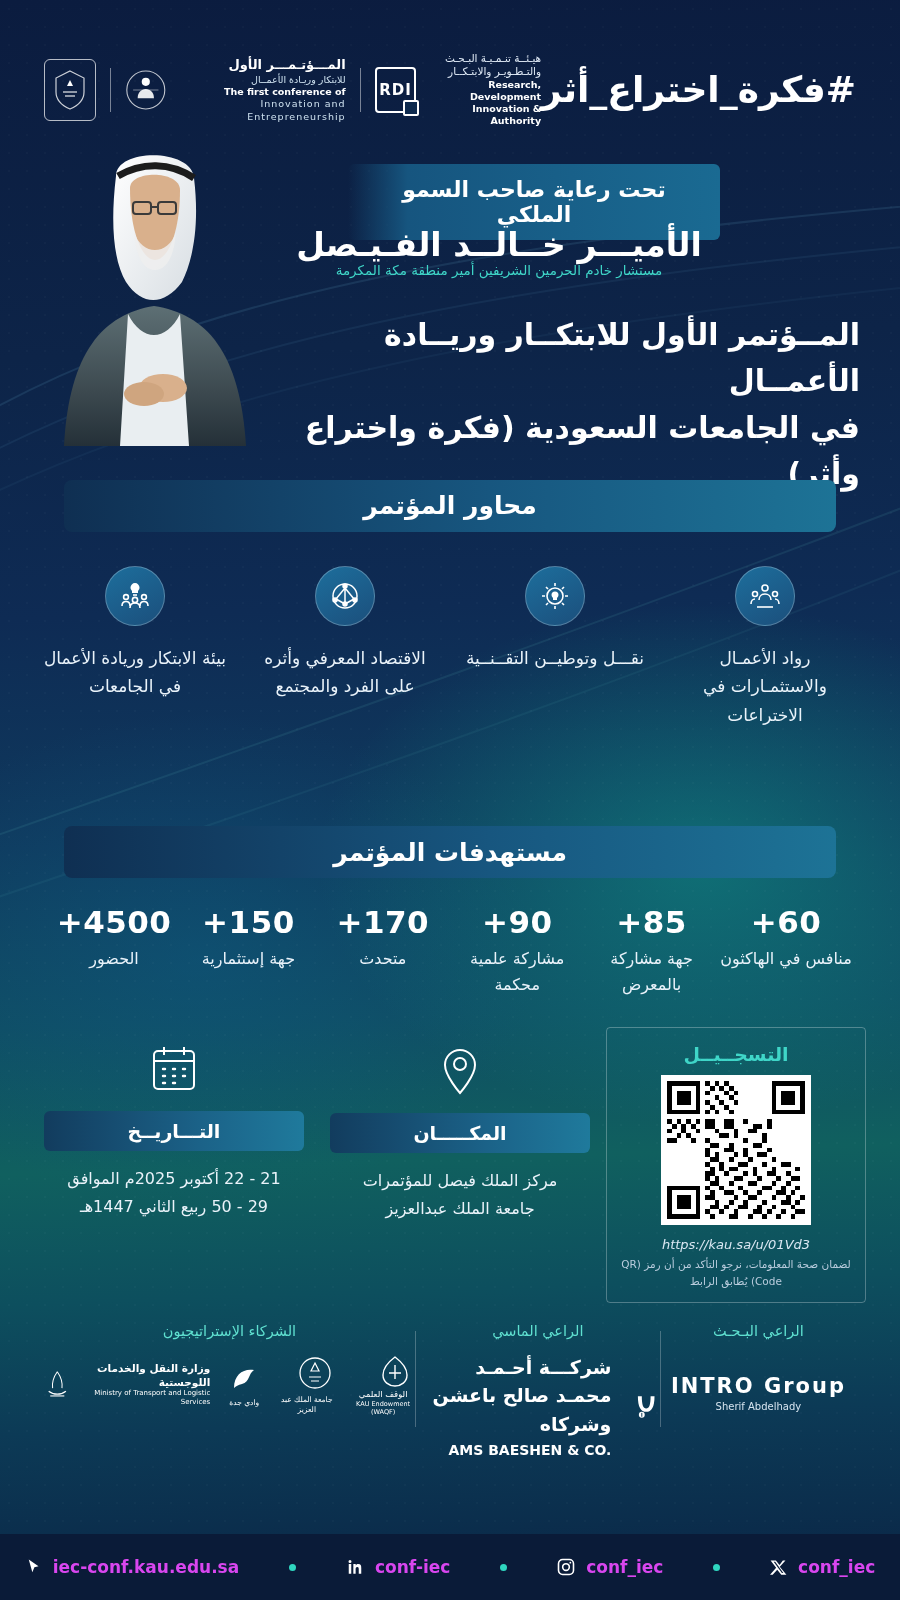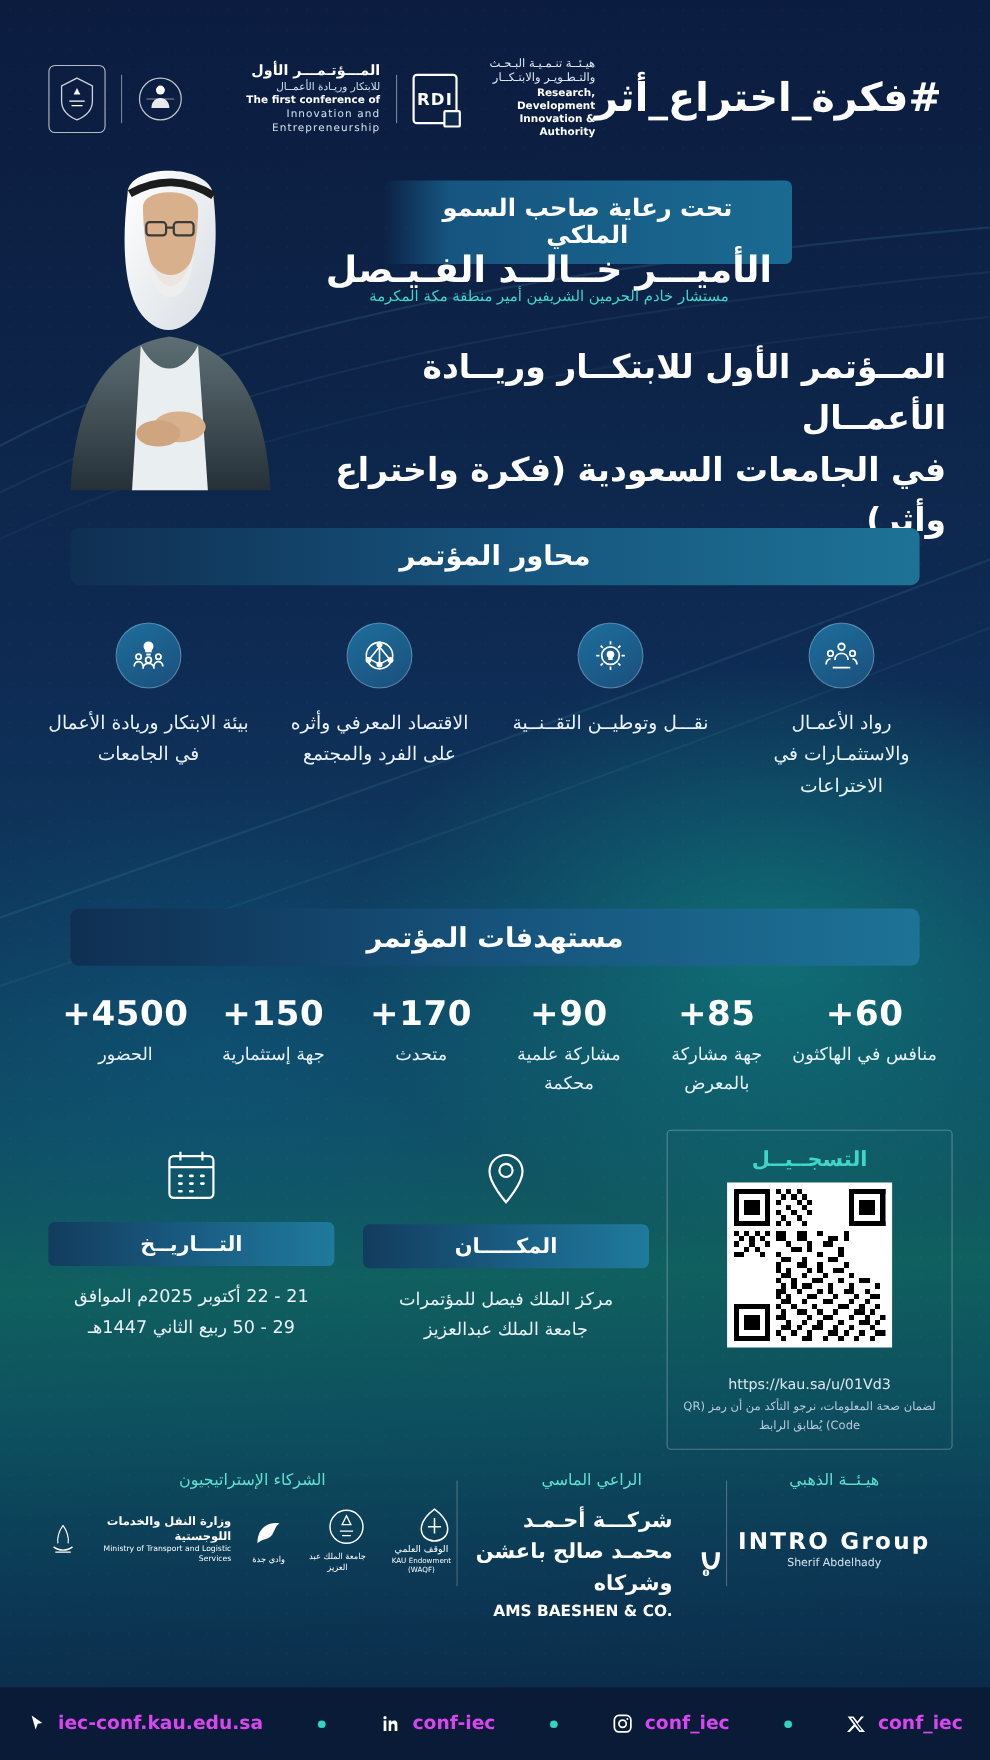--- a/index.html
+++ b/index.html
@@ -124,21 +124,21 @@
     font-size:19px; font-weight:bold; letter-spacing:3px; color:#fff;
     margin-bottom: 14px;
   }
   .info-text { font-size:16px; line-height:1.75; color:#eaf3fa; }
   .info-icon { margin-bottom:18px; display:flex; justify-content:center; }
   
   .reg { width: 240px; text-align:center; position:relative; }
   .reg-head { font-size:19px; font-weight:bold; color:#3fd6c8; letter-spacing:3px; margin-bottom:10px; }
   .qr-box { width:150px; height:150px; margin:0 auto; background:#fff; padding:6px; }
   .qr { width:100%; height:100%; }
-  .reg-url { margin-top:27px; font-size:13px; color:#dbe8f3; direction:ltr; }
+  .reg-url { margin-top:12px; font-size:13px; color:#dbe8f3; direction:ltr;font-style:italic; }
   .reg-note { margin-top:4px; font-size:10.5px; color:#b9ccdd; line-height:1.55; }
   .reg-frame { position:absolute; inset:-16px -10px -14px -10px; border:1px solid rgba(255,255,255,.28); border-radius:4px; }
   
   .sponsors { padding: 34px 44px 0 44px; position:relative; z-index:5; display:flex; justify-content:space-between; align-items:flex-start;}
   .sp-group { text-align:center; }
   .sp-title { font-size:14.5px; color:#5fe0d0; margin-bottom:14px; }
   .sp-logos { display:flex; align-items:center; justify-content:center; gap:22px; }
   .sp-logo { color:#fff; text-align:center; font-size:10px; line-height:1.3; }
   .divider-v { width:1px; height:96px; background:rgba(255,255,255,.25); margin-top:8px; }
   
@@ -529,21 +529,21 @@
         </svg>
       </div>
       <div class="pill">التـــاريــخ</div>
       <div class="info-text">21 - 22 أكتوبر 2025م الموافق</div>
       <div class="info-text">29 - 50 ربيع الثاني 1447هـ</div>
     </div>
   </div>
 
   <div class="sponsors">
     <div class="sp-group" style="width:200px">
-      <div class="sp-title">هيـئــة الذهبي</div>
+      <div class="sp-title">الراعي البـحـث</div>
       <div class="sp-logos">
         <div class="sp-logo">
           <div style="font-size:21px; font-weight:bold; letter-spacing:2px; direction:ltr;margin-top:20px;">INTRO Group</div>
           <div style="font-size:10px; color:#d6e4ef; direction:ltr;">Sherif Abdelhady</div>
         </div>
       </div>
     </div>
 
     <div class="divider-v"></div>
 

